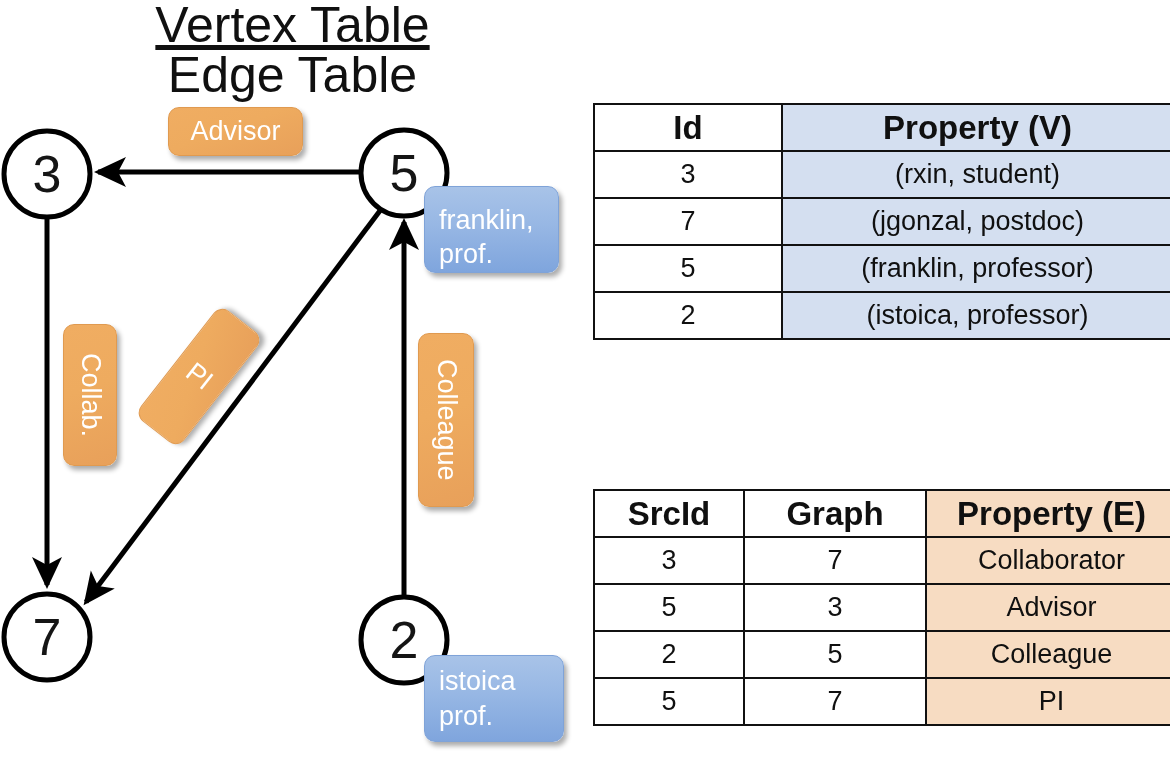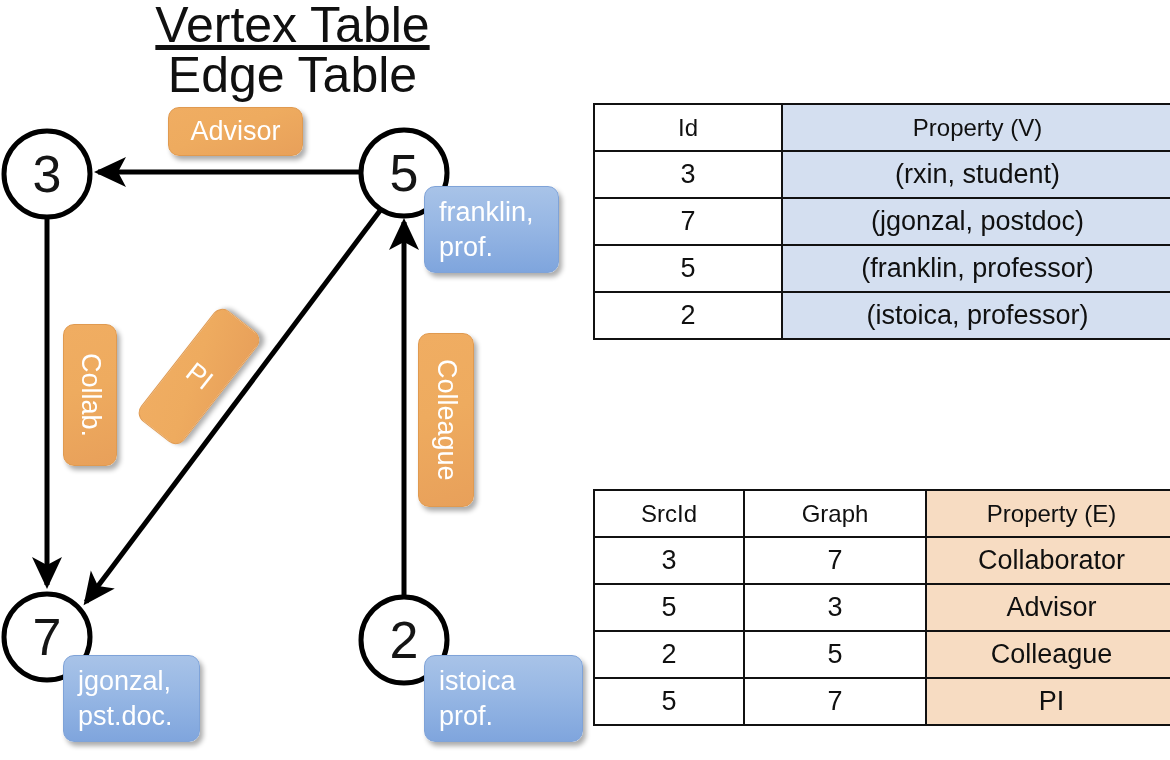--- a/index.html
+++ b/index.html
@@ -87,21 +87,21 @@
     border:2px solid #111111;
     text-align:center;
     font-family:"Liberation Sans", sans-serif;
     font-weight:300;
     font-size:27px;
     color:#101010;
     padding:0;
     height:45px;
     white-space:nowrap;
   }
-  table.gt th{ font-weight:normal; font-size:24px; }
+  table.gt th{ font-weight:bold; font-size:33px; }
 
   #vertex-table{left:593px;top:103px;width:575px;}
   #vertex-table .c-id{width:186px;}
   #vertex-table .c-prop{width:389px;background:#d4dff0;}
   #vertex-table th.c-prop{background:#d4dff0;}
 
   #edge-table{left:593px;top:489px;width:577px;}
   #edge-table .c-src{width:148px;}
   #edge-table .c-dst{width:180px;}
   #edge-table .c-prop{width:249px;background:#f7dcc2;}
@@ -149,35 +149,29 @@
 
   <div class="lbl lbl-orange rot-box" style="left:129px;top:349px;width:140px;height:55px;transform:rotate(-52deg);">
     <span class="vert-text">PI</span>
   </div>
 
   <div class="lbl lbl-orange" style="left:418px;top:333px;width:56px;height:174px;">
     <span class="vert-text">Colleague</span>
   </div>
 
 
-  <div class="lbl lbl-blue" style="left:424px;top:186px;width:135px;height:87px;">
+  <div class="lbl lbl-blue" style="left:424px;top:186px;width:135px;height:87px;align-items:flex-end;">
     <div>
       <div>franklin,</div>
       <div>prof.</div>
     </div>
   </div>
 
-  <div class="lbl lbl-blue" style="left:63px;top:655px;width:137px;height:87px;">
-    <div>
-      <div>jgonzal,</div>
-      <div>pst.doc.</div>
-    </div>
-  </div>
-
-  <div class="lbl lbl-blue" style="left:424px;top:655px;width:159px;height:87px;">
+
+  <div class="lbl lbl-blue" style="left:424px;top:655px;width:140px;height:87px;">
     <div>
       <div>istoica</div>
       <div>prof.</div>
     </div>
   </div>
 </div>
 
 <div class="title" id="vertex-title">Vertex Table</div>
 
 <table class="gt" id="vertex-table">

